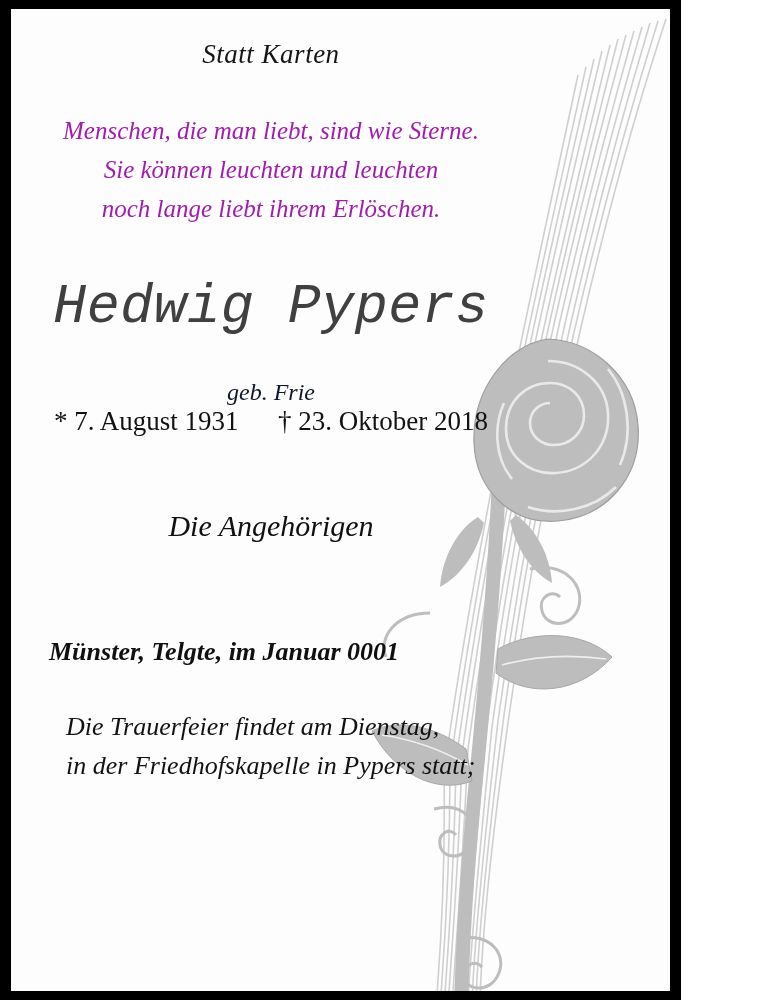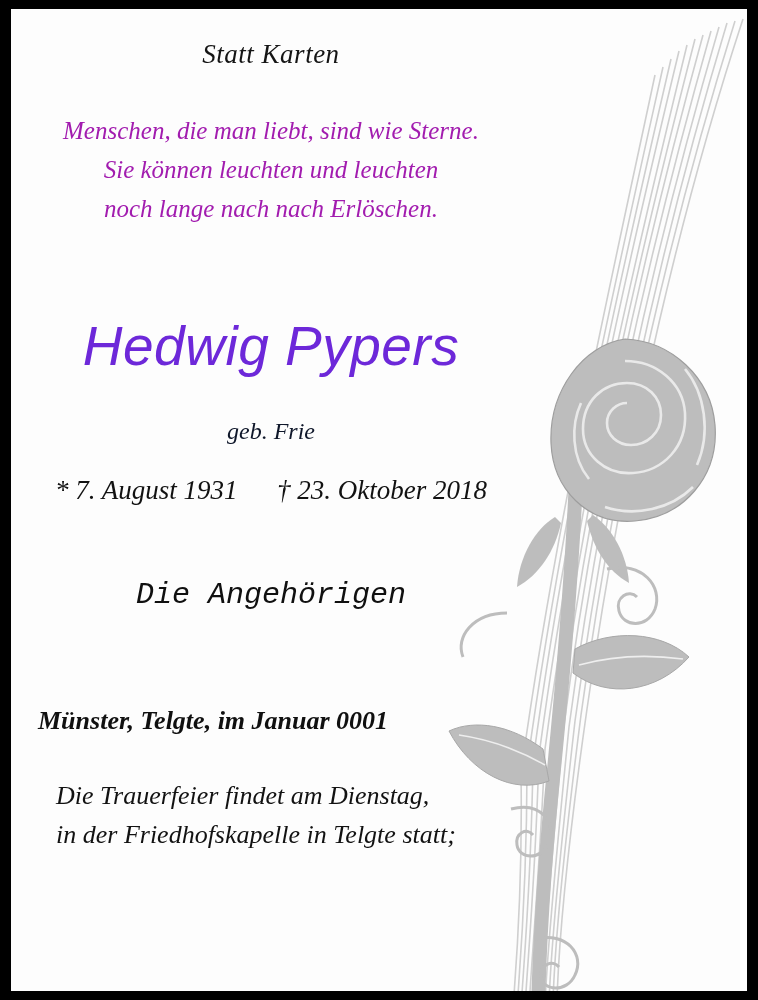--- a/index.html
+++ b/index.html
@@ -9,21 +9,21 @@
   }
   body {
     width: 758px;
     height: 1000px;
     font-family: "Liberation Serif", serif;
     color: #111111;
     overflow: hidden;
   }
   .page {
     position: relative;
-    width: 758px;
+    width: 681px;
     height: 1000px;
     box-sizing: border-box;
     background: #ffffff;
     border-top: 9px solid #000000;
     border-bottom: 9px solid #000000;
     border-left: 11px solid #000000;
     border-right: 11px solid #000000;
     overflow: hidden;
   }
   .inner {
@@ -61,69 +61,68 @@
     font-family: "Liberation Serif", serif;
     font-size: 25px;
     font-style: italic;
     line-height: 1.55;
     color: #a21caf;
     margin: 0 auto;
     width: 480px;
   }
   .verse div { white-space: nowrap; }
   .name {
-    font-family: Liberation Sans, sans-serif;
+    font-family: Liberation Mono, monospace;
     font-style: italic;
     font-size: 55px;
-    color: #6d28d9;
-    margin-top: 86px;
+    color: #404040;
+    margin-top: 48px;
     margin-bottom: 0;
     letter-spacing: 0.5px;
   }
   .maiden {
     font-family: "Liberation Serif", serif;
     font-style: italic;
     font-size: 24px;
     color: #0f172a;
     margin-top: 40px;
   }
   .dates {
     font-family: "Liberation Serif", serif;
-    font-style: italic;
     font-size: 27px;
     color: #121212;
-    margin-top: 30px;
   }
   .dates .gap { display: inline-block; width: 26px; }
   .family {
-    font-family: Liberation Mono, monospace;
+    font-family: Liberation Serif, serif;
     font-style: italic;
     font-size: 30px;
     color: #101010;
     margin-top: 72px;
   }
   .place {
     font-family: "Liberation Serif", serif;
     font-style: italic;
     font-weight: bold;
     font-size: 26px;
     color: #101010;
     margin-top: 94px;
     text-align: left;
-    padding-left: 27px;
+    padding-left: 38px;
   }
   .notice {
     font-family: "Liberation Serif", serif;
     font-style: italic;
     font-size: 26px;
     line-height: 1.5;
     color: #121212;
     margin-top: 40px;
     text-align: left;
-    padding-left: 45px;
+    padding-left: 36px;
+    margin-left: 19px;
   }
   .notice div { white-space: nowrap; }
 </style>
 </head>
 <body>
 
 <div class="page">
   <div class="inner">
 
     <div class="artwork">
@@ -182,37 +181,37 @@
         </g>
       </svg>
     </div>
 
     <div class="content">
       <div class="statt">Statt Karten</div>
 
       <div class="verse">
         <div>Menschen, die man liebt, sind wie Sterne.</div>
         <div>Sie können leuchten und leuchten</div>
-        <div>noch lange nach nach Erlöschen.</div>
+        <div>noch lange liebt ihrem Erlöschen.</div>
       </div>
 
       <div class="name">Hedwig Pypers</div>
 
       <div class="maiden">geb. Frie</div>
 
       <div class="dates">
         <span>* 7. August 1931</span>
         <span class="gap"></span>
         <span>† 23. Oktober 2018</span>
       </div>
 
       <div class="family">Die Angehörigen</div>
 
       <div class="place">Münster, Telgte, im Januar 0001</div>
 
       <div class="notice">
         <div>Die Trauerfeier findet am Dienstag,</div>
-        <div>in der Friedhofskapelle in Telgte statt;</div>
+        <div>in der Friedhofskapelle in Pypers statt;</div>
       </div>
     </div>
 
   </div>
 </div>
 
 </body></html>

